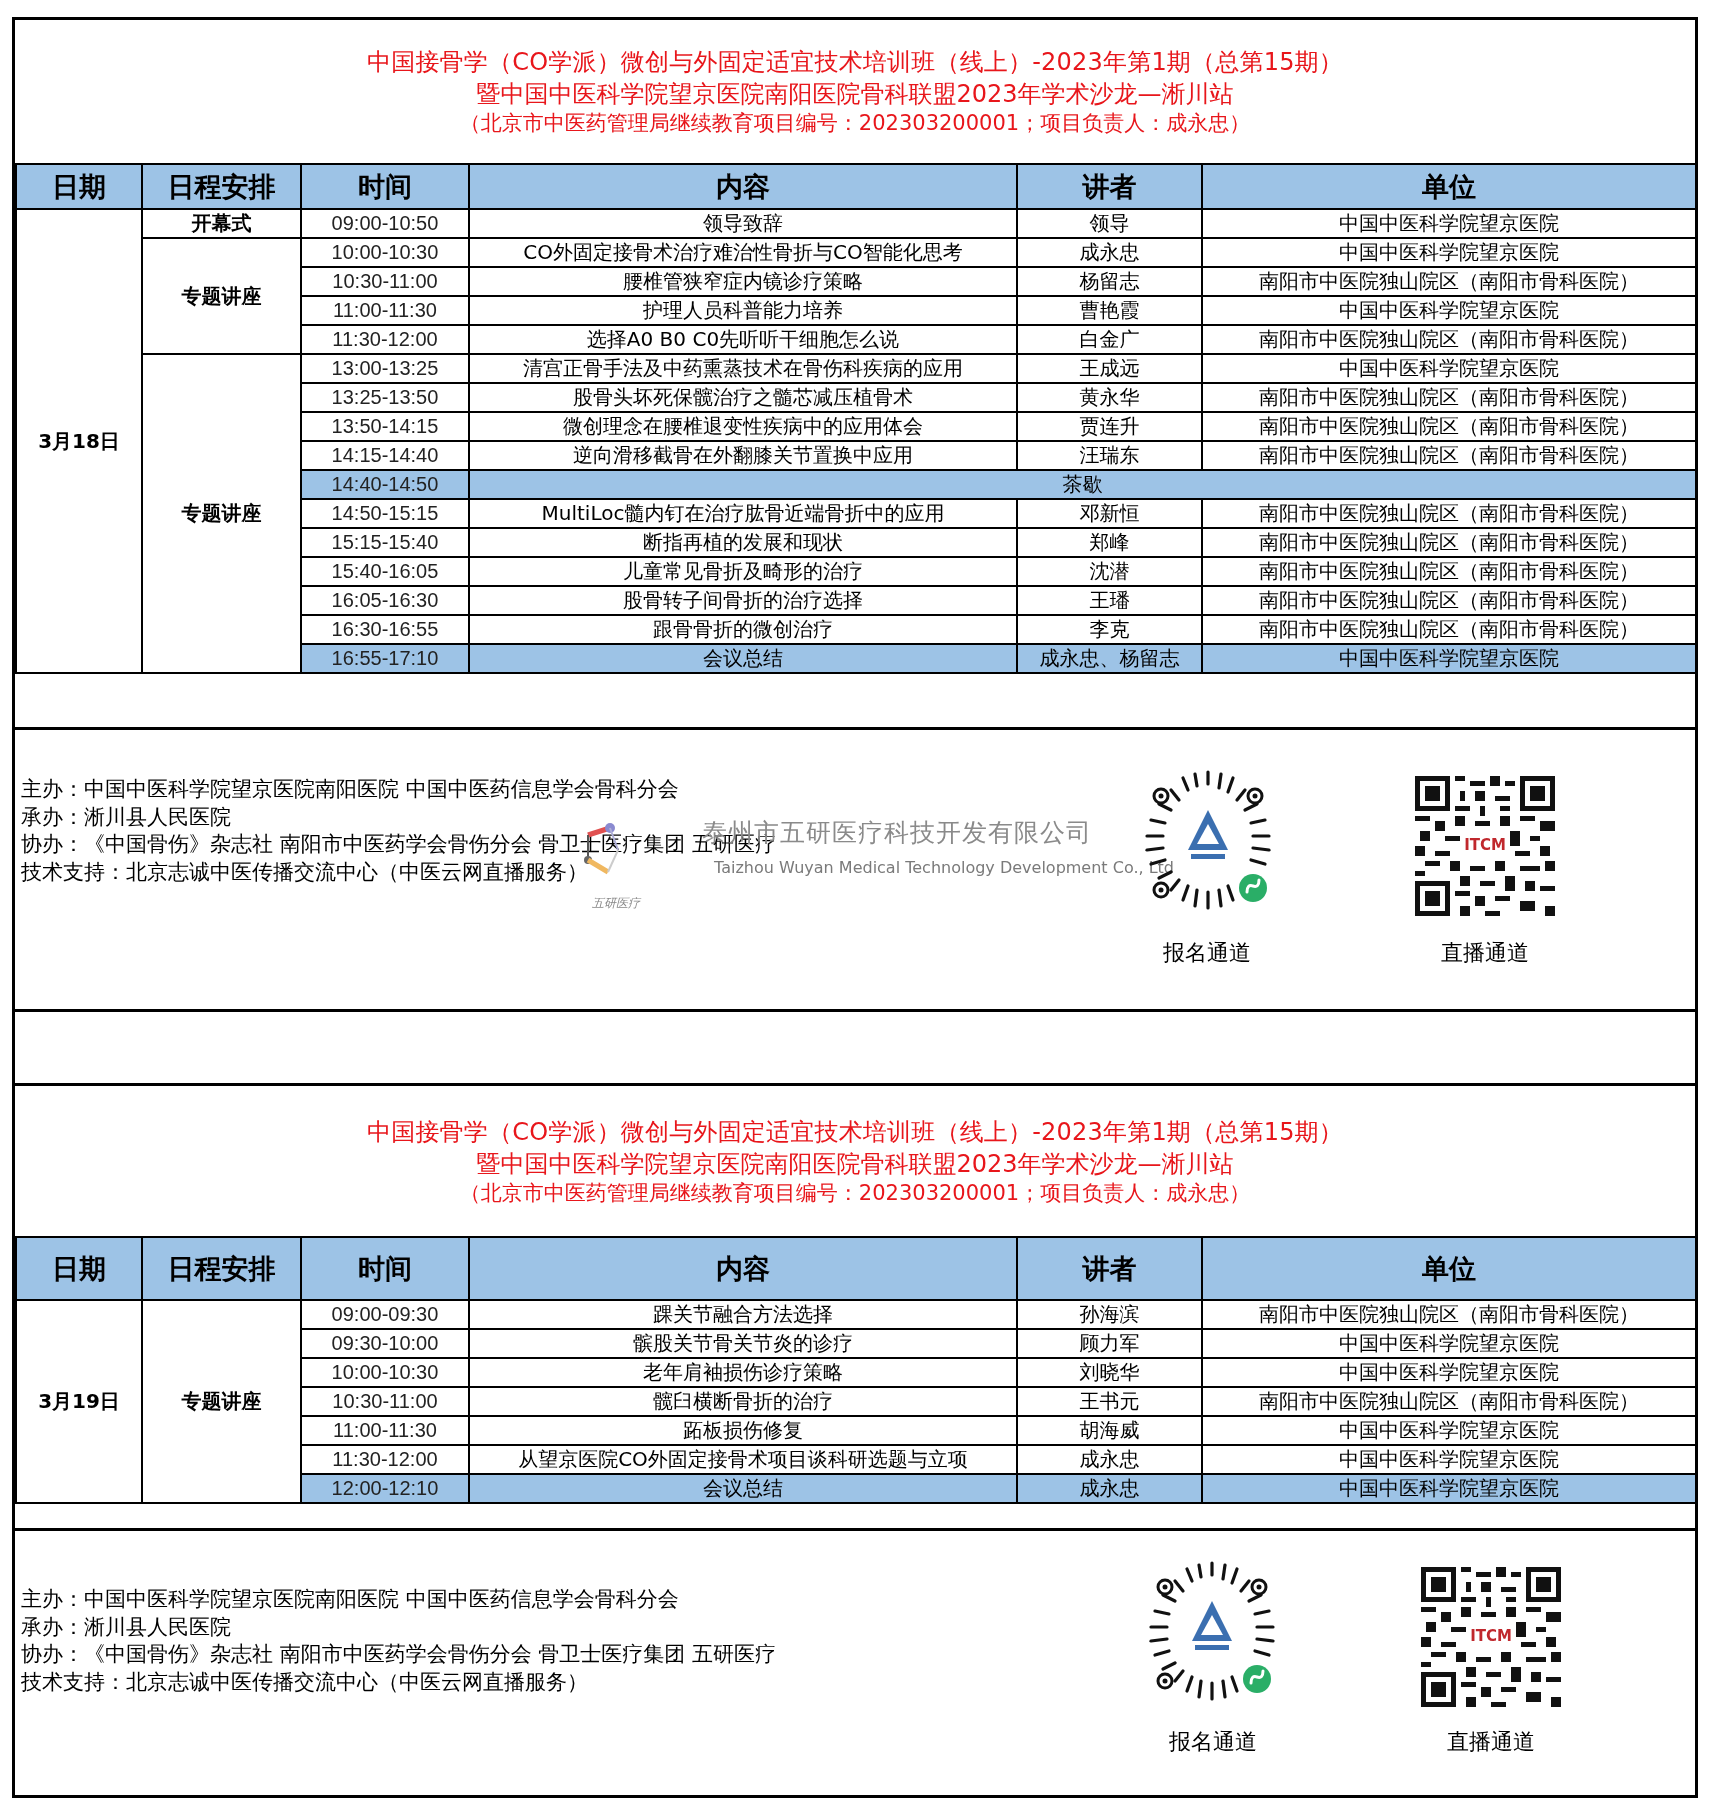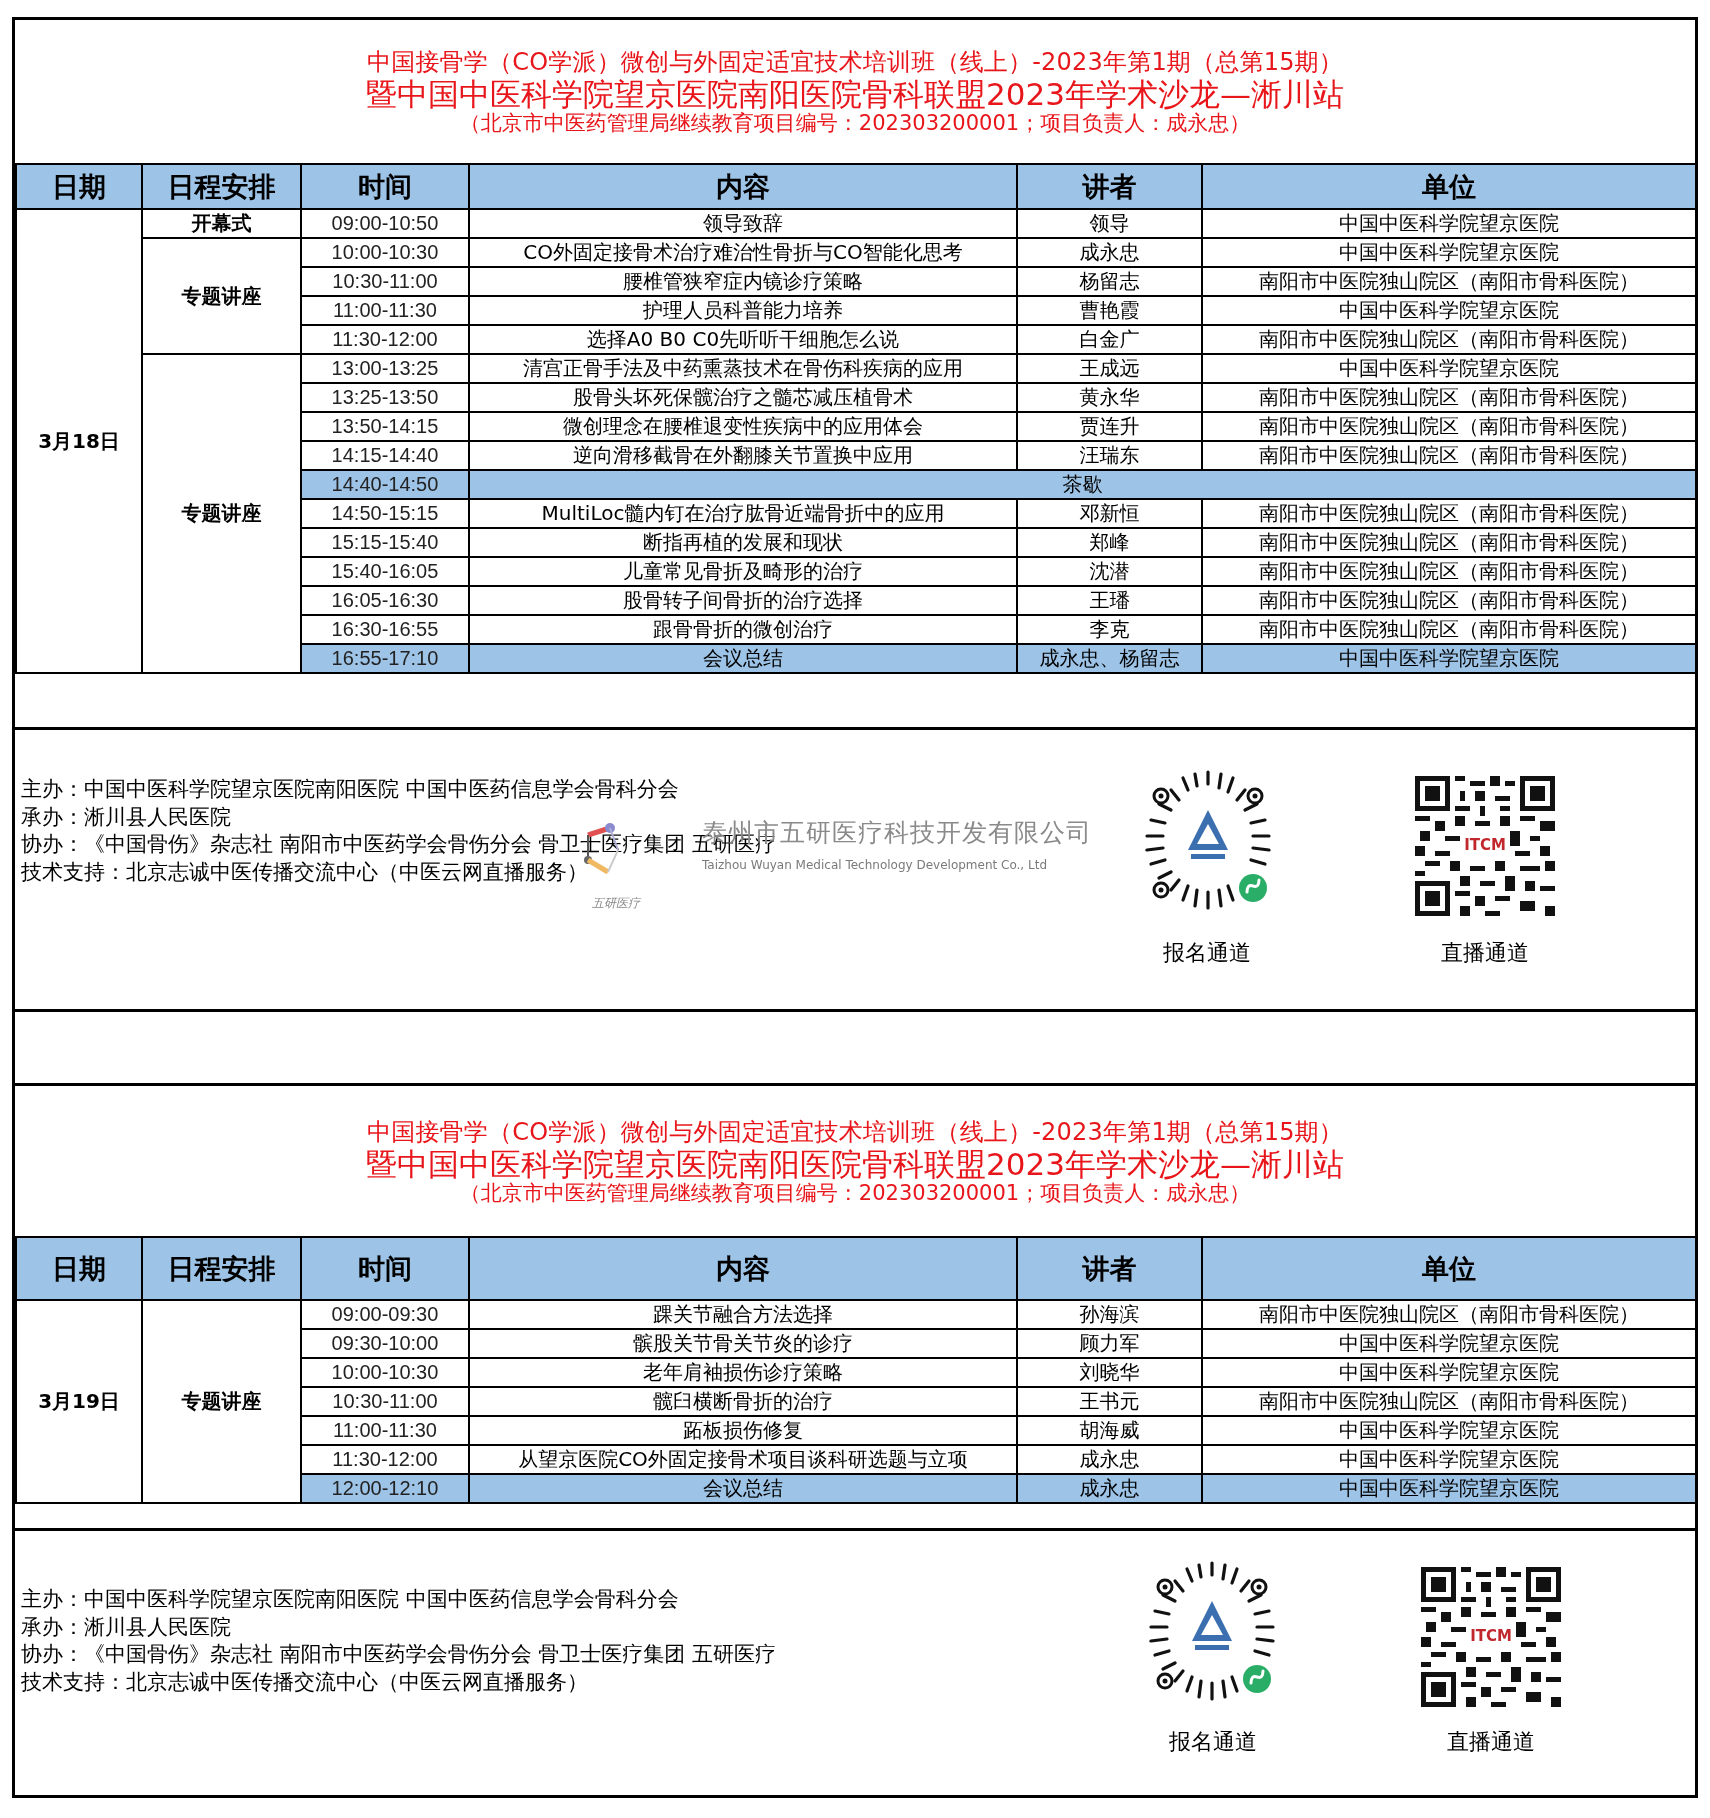--- a/index.html
+++ b/index.html
@@ -4,39 +4,39 @@
 <style>
   * { box-sizing: border-box; margin: 0; padding: 0; }
   html, body { width: 1710px; height: 1818px; background: #ffffff; overflow: hidden; }
   body { position: relative; font-family: "DejaVu Sans", "Liberation Sans", sans-serif; color: #000; }
 
   .sheet { position: absolute; left: 12px; top: 17px; width: 1686px; height: 1781px; border: 3px solid #000; }
 
   .section { position: absolute; left: 0; width: 100%; }
   .title-block { position: absolute; left: 0; width: 100%; border-bottom: 3px solid #000; display: flex; flex-direction: column; align-items: center; justify-content: center; color: #e8161b; }
   .title-line1 { font-size: 24px; line-height: 33px; letter-spacing: 0.2px; }
-  .title-line2 { font-size: 31px; line-height: 31px; }
+  .title-line2 { font-size: 24px; line-height: 31px; }
   .title-line3 { font-size: 21px; line-height: 27px; }
 
   table.sched { position: absolute; left: 0; width: 1680px; border-collapse: collapse; table-layout: fixed; }
   table.sched th, table.sched td { border: 2px solid #000; text-align: center; vertical-align: middle; padding: 0; overflow: hidden; white-space: nowrap; }
   table.sched th { background: #9dc3e6; font-weight: bold; font-size: 27px; }
   table.sched td { font-size: 20px; }
   td.time { font-family: "Liberation Sans Narrow", "Liberation Sans", sans-serif; font-size: 22px; color: #222; }
   td.date, td.sess { font-weight: bold; font-size: 22px; }
   tr.hl td.hlc { background: #9dc3e6; }
 
   .footer { position: absolute; left: 0; width: 100%; border-top: 3px solid #000; }
   .org-lines { position: absolute; left: 6px; font-size: 21px; line-height: 27.5px; }
   .qr { position: absolute; width: 150px; height: 150px; }
   .qr-label { position: absolute; font-family: "DejaVu Serif", "Liberation Serif", serif; font-size: 22px; width: 160px; text-align: center; }
 
   .watermark { position: absolute; color: #8a8a8a; }
   .wm-cn { font-size: 25px; letter-spacing: 1px; }
-  .wm-en { font-size: 12px; color: #7a7a7a; }
+  .wm-en { font-size: 16px; color: #7a7a7a; margin-left: 12px; }
   .wm-logo-text { font-size: 12px; color: #888; font-family: "DejaVu Serif", serif; font-style: italic; }
 
   .gap-row { position: absolute; left: 0; width: 100%; border-top: 3px solid #000; }
 </style>
 </head>
 <body>
 
 <div class="sheet">
 
   <div class="section" style="top:0;">

